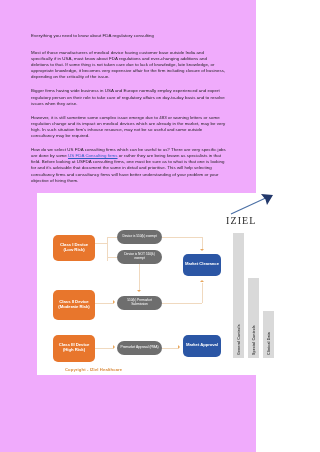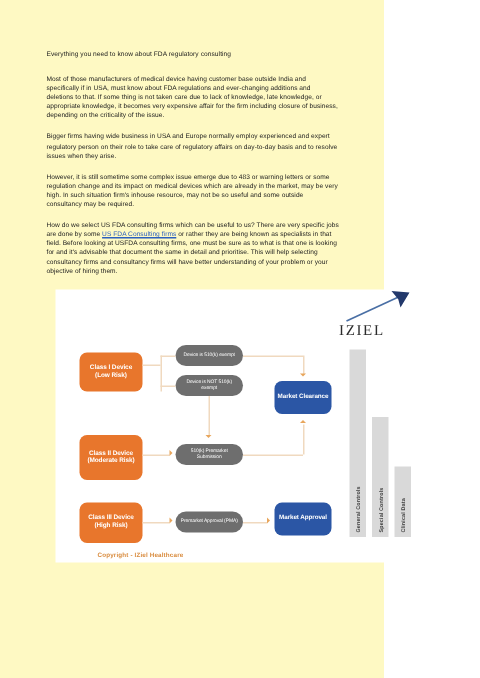--- a/index.html
+++ b/index.html
@@ -11,21 +11,21 @@
     width: 320px;
     height: 452px;
     overflow: hidden;
     font-family: "Liberation Sans", sans-serif;
     color: #1a1a1a;
   }
   .page {
     position: relative;
     width: 256px;
     height: 452px;
-    background: #fef9c3;
+    background: #f0abfc;
     box-sizing: border-box;
     padding: 33px 30px 0 31px;
   }
   .doc-title {
     font-size: 4.4px;
     line-height: 6px;
     color: #1c1c1c;
     margin: 0 0 11px 0;
     letter-spacing: 0.05px;
   }

